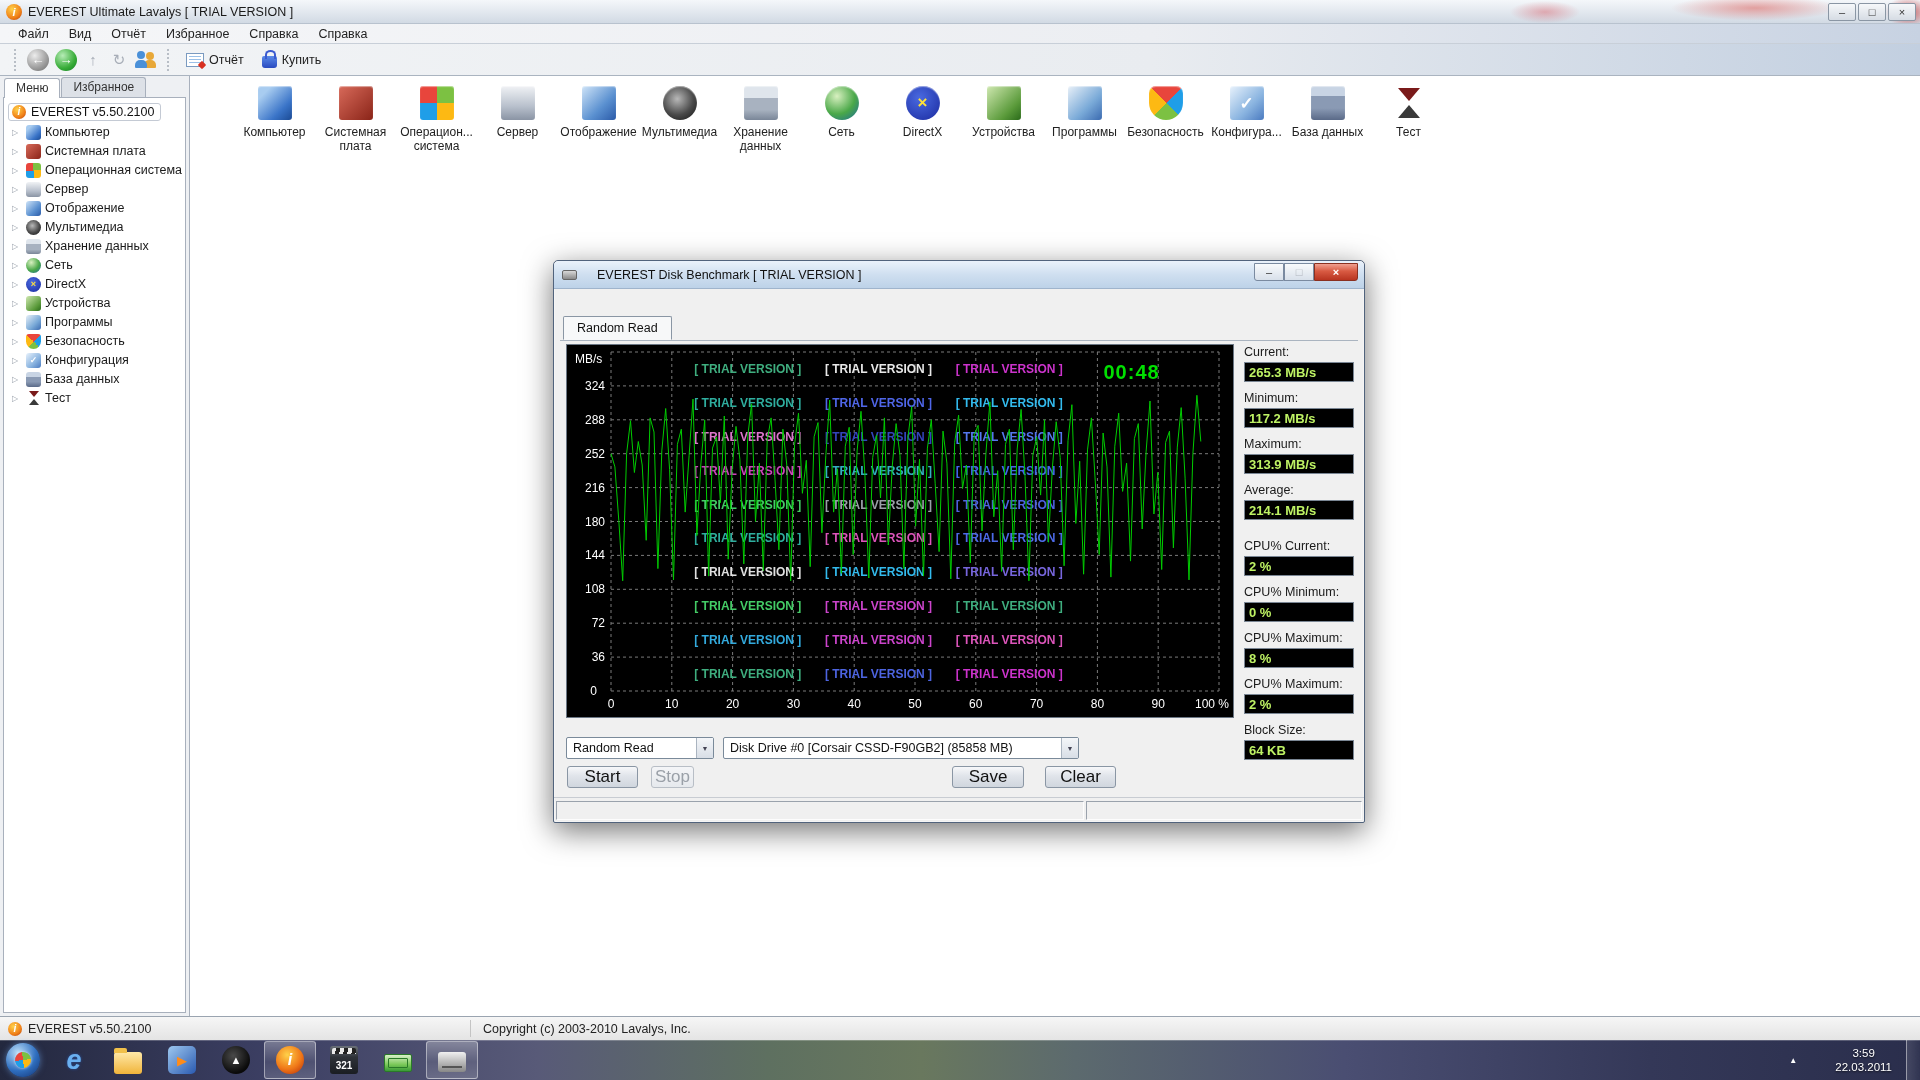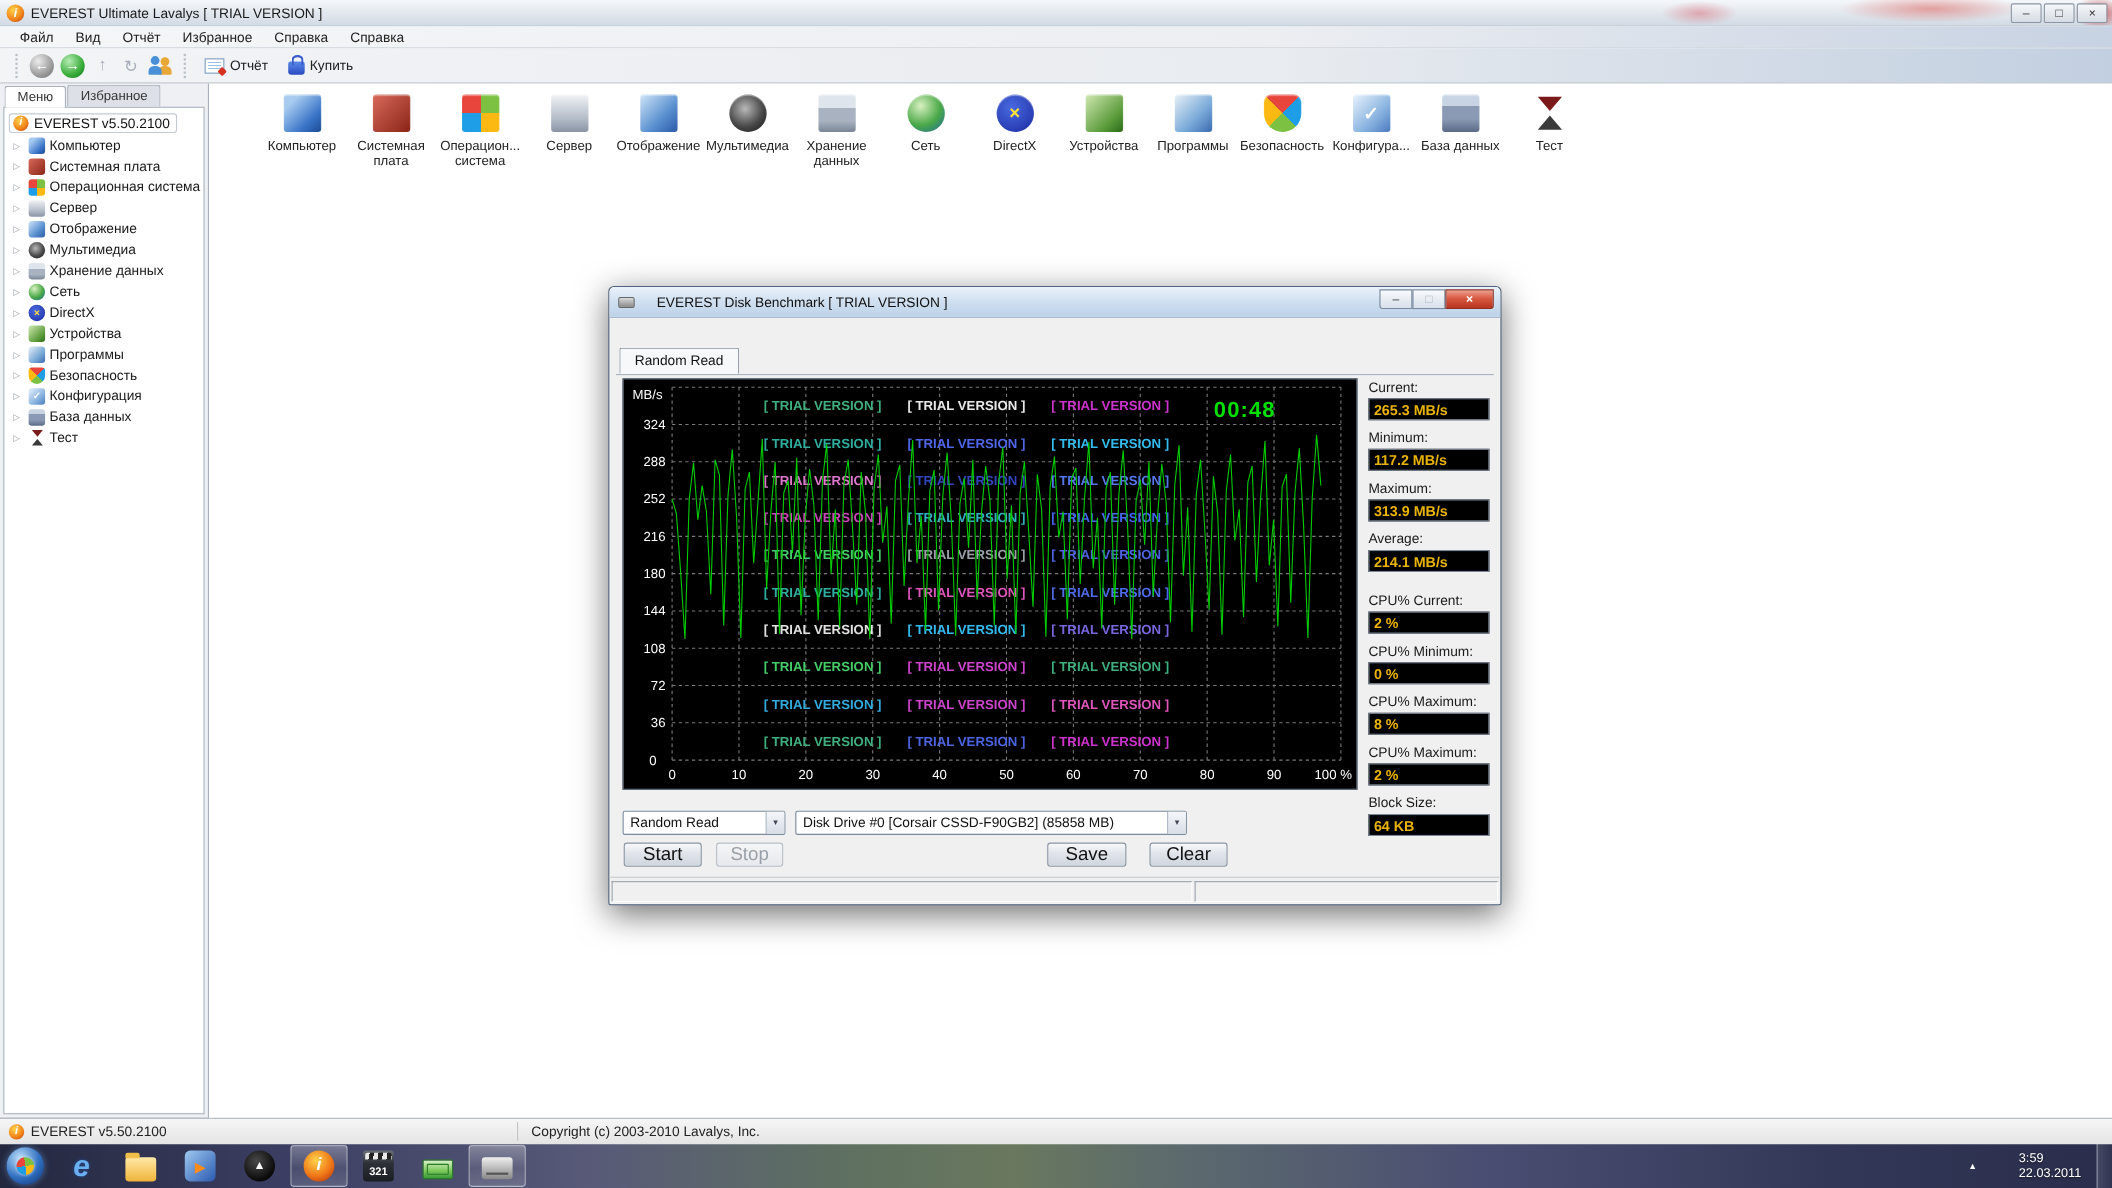--- a/index.html
+++ b/index.html
@@ -102,33 +102,33 @@
   #dlg-menubar { height:22px; display:flex; align-items:center; padding-left:6px; background:#f0f0f0; border-bottom:1px solid #e0e0e0; }
   #dlg-menubar span { font-size:12.5px; color:#222; padding:0 8px; }
   #dlg-tab { position:absolute; left:9px; top:55px; padding:4px 13px; background:#f7f8f9; border:1px solid #8a96a4; border-bottom:1px solid #f7f8f9;
     border-radius:2px 2px 0 0; font-size:12.5px; color:#111; z-index:2; }
   #tab-line { position:absolute; left:6px; right:6px; top:79px; border-top:1px solid #aab4c0; }
   #graph-panel { position:absolute; left:12px; top:83px; width:668px; height:374px; background:#000; border:1px solid #6a7684; box-shadow:inset 1px 1px 2px rgba(0,0,0,.6); }
   #stats-panel { position:absolute; left:690px; top:84px; width:116px; }
   .stat-block { margin-bottom:9px; }
   .stat-block.gap { margin-top:19px; }
   .stat-label { font-size:12.5px; color:#1a1a1a; margin-bottom:3px; }
-  .stat-box { height:20px; background:#000; border:1px solid #7a8694; box-shadow:inset 1px 1px 2px rgba(0,0,0,.8); color:#eab308;
+  .stat-box { height:20px; background:#000; border:1px solid #7a8694; box-shadow:inset 1px 1px 2px rgba(0,0,0,.8); color:#bef264;
     font-weight:bold; font-size:13px; line-height:19px; padding-left:4px; width:110px; }
   .combo { position:absolute; height:22px; background:#fff; border:1px solid #7a8a9a; border-radius:2px; display:flex; align-items:center;
     font-size:12.5px; color:#111; padding-left:6px; }
   .combo .arrowbox { margin-left:auto; width:17px; align-self:stretch; background:linear-gradient(#f4f6f9,#d8dee6); border-left:1px solid #aab4c0;
     display:flex; align-items:center; justify-content:center; font-size:7px; color:#445; }
   #combo-type { left:12px; top:476px; width:148px; }
   #combo-drive { left:169px; top:476px; width:356px; }
   .btn { position:absolute; height:22px; background:linear-gradient(#f7f8fa,#e0e4ea 45%,#d0d6de); border:1px solid #8a96a4; border-radius:3px;
     font-size:17px; color:#111; display:flex; align-items:center; justify-content:center; }
   .btn.disabled { color:#9aa0a8; border-color:#b8bec6; background:linear-gradient(#f4f5f7,#e6e9ed); }
   #btn-start { left:13px; top:505px; width:71px; }
-  #btn-stop { left:97px; top:505px; width:61px;text-align:center; }
+  #btn-stop { left:97px; top:505px; width:43px;text-align:center; }
   #btn-save { left:398px; top:505px; width:72px; }
   #btn-clear { left:491px; top:505px; width:71px; }
   #dlg-statusbar { position:absolute; left:0; right:0; bottom:0; height:25px; border-top:1px solid #c8ccd2; display:flex; gap:2px; padding:3px 2px 2px; }
   .dlg-status-cell { border:1px solid; border-color:#9aa2ac #fdfdfd #fdfdfd #9aa2ac; background:#f0f0f0; }
   .dlg-status-cell.left { width:528px; }
   .dlg-status-cell.right { flex:1; }
 
   
   #statusbar { height:24px; flex:none; display:flex; align-items:center; background:linear-gradient(#f6f6f6,#e4e4e4);
     border-top:1px solid #9aa4b0; font-size:12.5px; color:#222; }
@@ -157,21 +157,21 @@
   .tic.everest { background:radial-gradient(circle at 40% 32%,#ffd24a,#f07818 55%,#b02808); border-radius:50%; color:#fff; font-size:16px; font-weight:bold; font-style:italic; }
   .tic.mpc { background:linear-gradient(#6a7078,#2e3238 40%,#1a1d22); border-radius:3px; color:#fff; font-size:10px; font-weight:bold; align-items:flex-end; padding-bottom:3px; }
   .tic.mpc::before { content:""; position:absolute; top:2px; left:2px; right:2px; height:6px;
     background:repeating-linear-gradient(100deg,#e8e8e8 0 4px,#222 4px 8px); border-radius:2px 2px 0 0; }
   .tic.money { background:linear-gradient(#d8f0c8,#7ac858 60%,#3a9a38); border:1px solid #2a7a28; border-radius:2px; height:18px; margin-top:5px; }
   .tic.money::before { content:""; position:absolute; inset:3px; border:1px solid #2a7a28; border-radius:1px; }
   .tic.disk { background:linear-gradient(180deg,#f0f0f0,#b0b0b0 60%,#888); border-radius:3px; height:20px; margin-top:4px; }
   .tic.disk::before { content:""; position:absolute; bottom:4px; left:4px; right:4px; height:2px; background:#555; }
   #tray { margin-left:auto; display:flex; align-items:center; height:40px; }
   #hidden-icons { color:#fff; font-size:8px; width:24px; text-align:center; }
-  #clock { text-align:left; color:#fff; font-size:11.5px; line-height:14px; margin:0 14px 0 30px; text-shadow:0 1px 2px rgba(0,0,0,.7); }
+  #clock { text-align:center; color:#fff; font-size:11.5px; line-height:14px; margin:0 14px 0 30px; text-shadow:0 1px 2px rgba(0,0,0,.7); }
   #show-desktop { width:14px; height:40px; border-left:1px solid rgba(255,255,255,.5); background:linear-gradient(90deg,rgba(255,255,255,.12),rgba(255,255,255,.03)); }
 </style>
 </head>
 <body>
 
 <div id="desktop">
   <div id="app-window">
 
     <div id="titlebar">
       <span class="appico">i</span>

